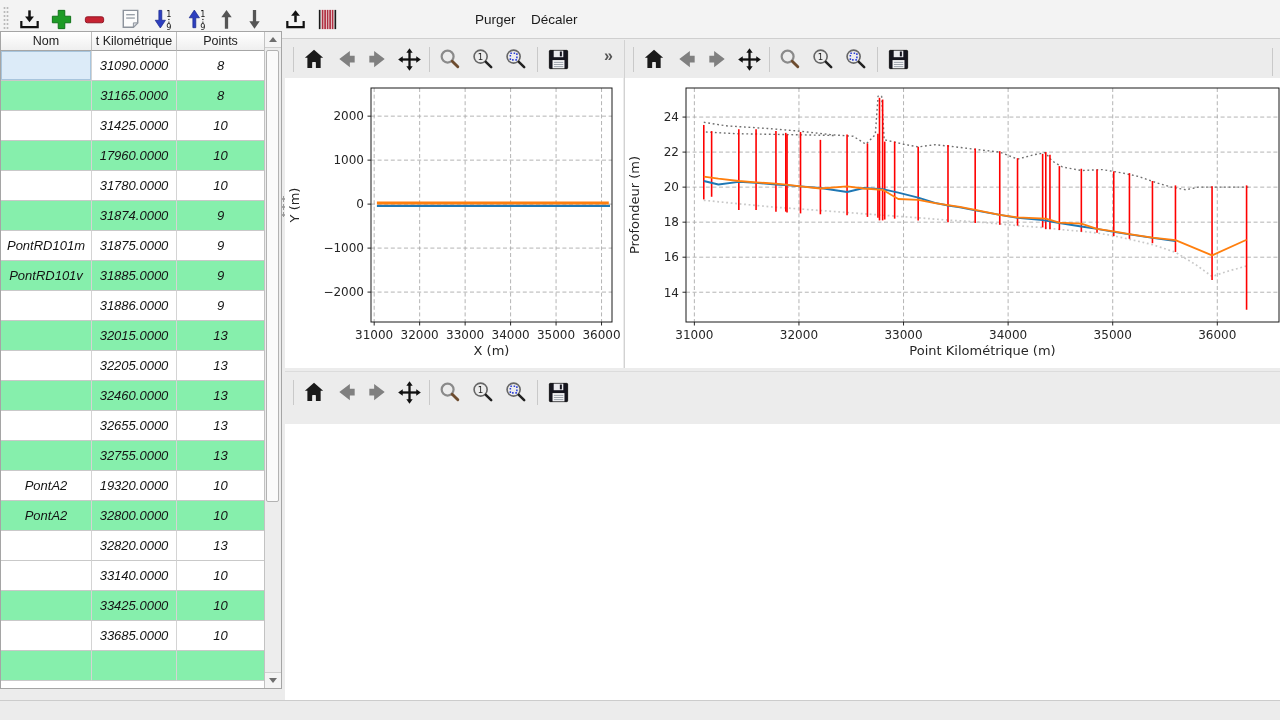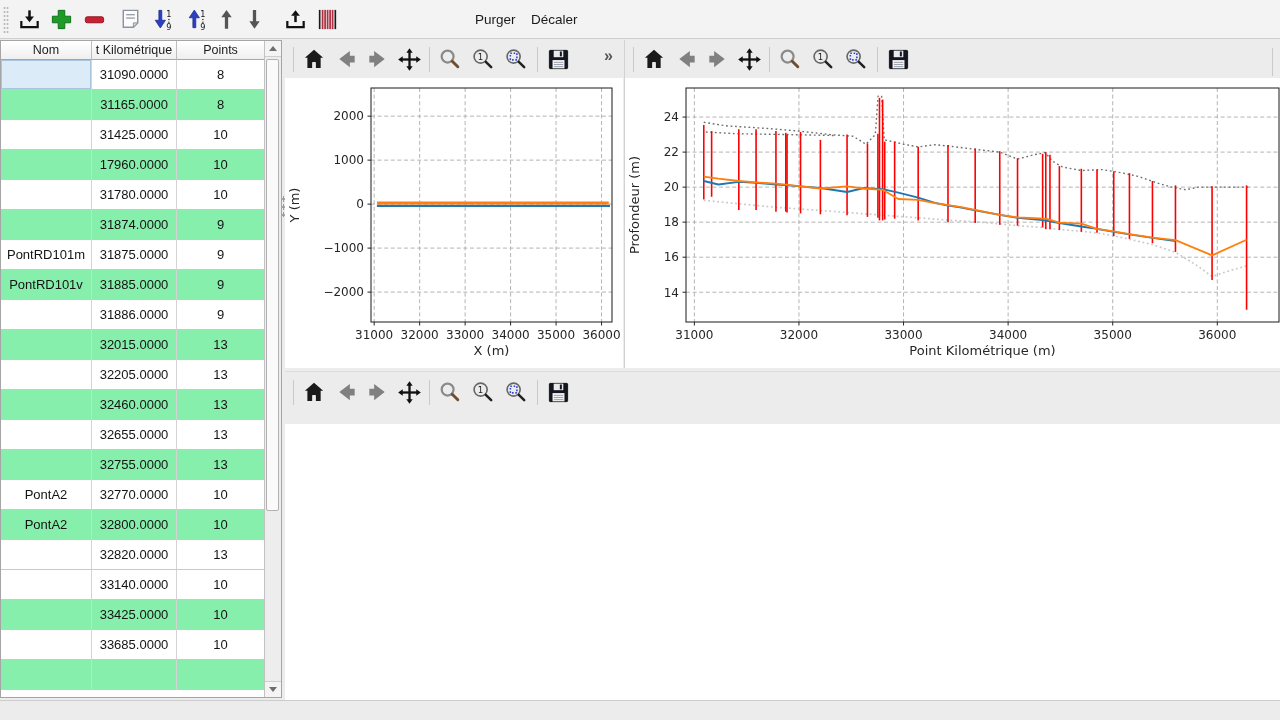--- a/index.html
+++ b/index.html
@@ -12,27 +12,27 @@
     background:#f3f3f3; border-bottom:1px solid #cfcfcf; }
   .grip { position:absolute; left:3px; top:6px; width:6px; height:27px;
     background-image:radial-gradient(#b9b9b9 1px, transparent 1.1px);
     background-size:3px 4px; }
   .tbtn { position:absolute; top:4px; width:32px; height:31px; display:flex;
     align-items:center; justify-content:center; background:transparent; border:none; cursor:default; }
   .text-btn { position:absolute; top:0; height:38px; display:flex; align-items:center;
     padding:0 7px; font-size:13.5px; color:#1a1a1a; background:transparent; border:none; }
 
   
-  .table-panel { position:absolute; left:0; top:40px; width:282px; height:658px;
+  .table-panel { position:absolute; left:0; top:31px; width:282px; height:658px;
     background:#fff; border:1px solid #a5a5a5;text-align:right; }
   .thead { position:absolute; left:0; top:0; height:19px; display:flex; }
   .th { height:19px; display:flex; align-items:center; justify-content:center;
     font-size:12.5px; color:#1c1c1c; background:linear-gradient(#ffffff,#efefef);
     border-right:1px solid #bdbdbd; border-bottom:1px solid #a6a6a6; overflow:hidden; white-space:nowrap; }
-  .tbody { position:absolute; left:0; top:19px; width:264px; height:637px; overflow:hidden; }
+  .tbody { position:absolute; left:0; top:19px; width:264px; height:637px; overflow:hidden;font-style:italic; }
   .tr { display:flex; height:30px; }
   .td { height:30px; display:flex; align-items:center; justify-content:center;
     font-size:13px; color:#141414; border-right:1px solid #d4d4d4;
     border-bottom:1px solid #c9c9c9; overflow:hidden; white-space:nowrap; }
   .tr.alt .td { background:#86efac; }
   .td.sel { background:#dcebf8; box-shadow:inset 0 0 0 1px #a8c5dd; }
   .c0 { width:91px; } .c1 { width:85px; } .c2 { width:88px; }
 
   .vscroll { position:absolute; right:0; top:0; width:17px; height:656px;
     background:#ededed; border-left:1px solid #c2c2c2; }
@@ -269,21 +269,21 @@
           <div class="td c1">32655.0000</div>
           <div class="td c2">13</div>
         </div>
         <div class="tr alt">
           <div class="td c0"></div>
           <div class="td c1">32755.0000</div>
           <div class="td c2">13</div>
         </div>
         <div class="tr">
           <div class="td c0">PontA2</div>
-          <div class="td c1">32770.0000</div>
+          <div class="td c1">19320.0000</div>
           <div class="td c2">10</div>
         </div>
         <div class="tr alt">
           <div class="td c0">PontA2</div>
           <div class="td c1">32800.0000</div>
           <div class="td c2">10</div>
         </div>
         <div class="tr">
           <div class="td c0"></div>
           <div class="td c1">32820.0000</div>

